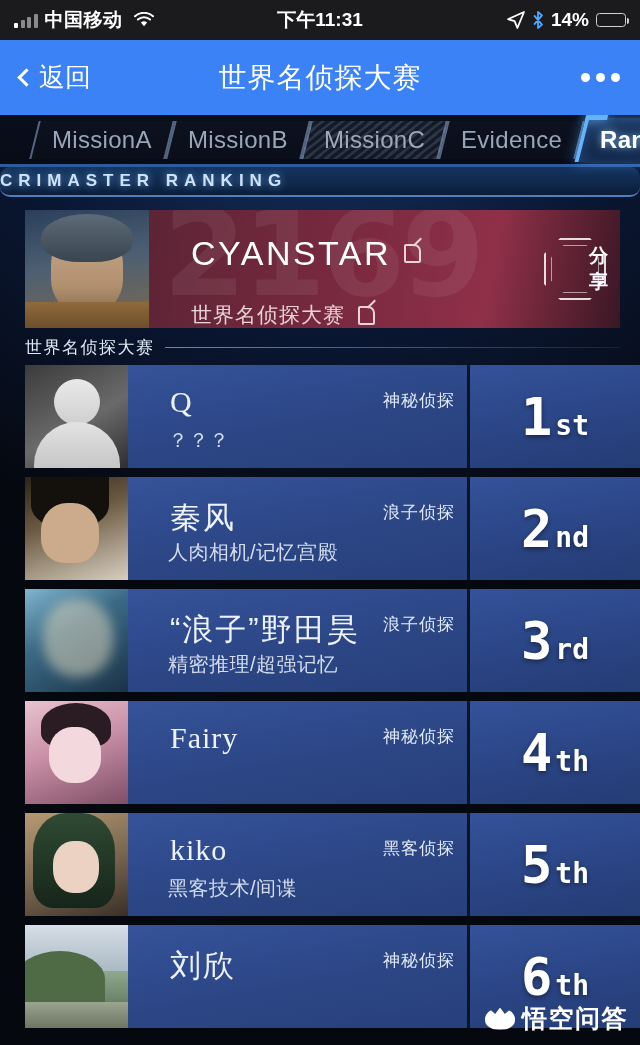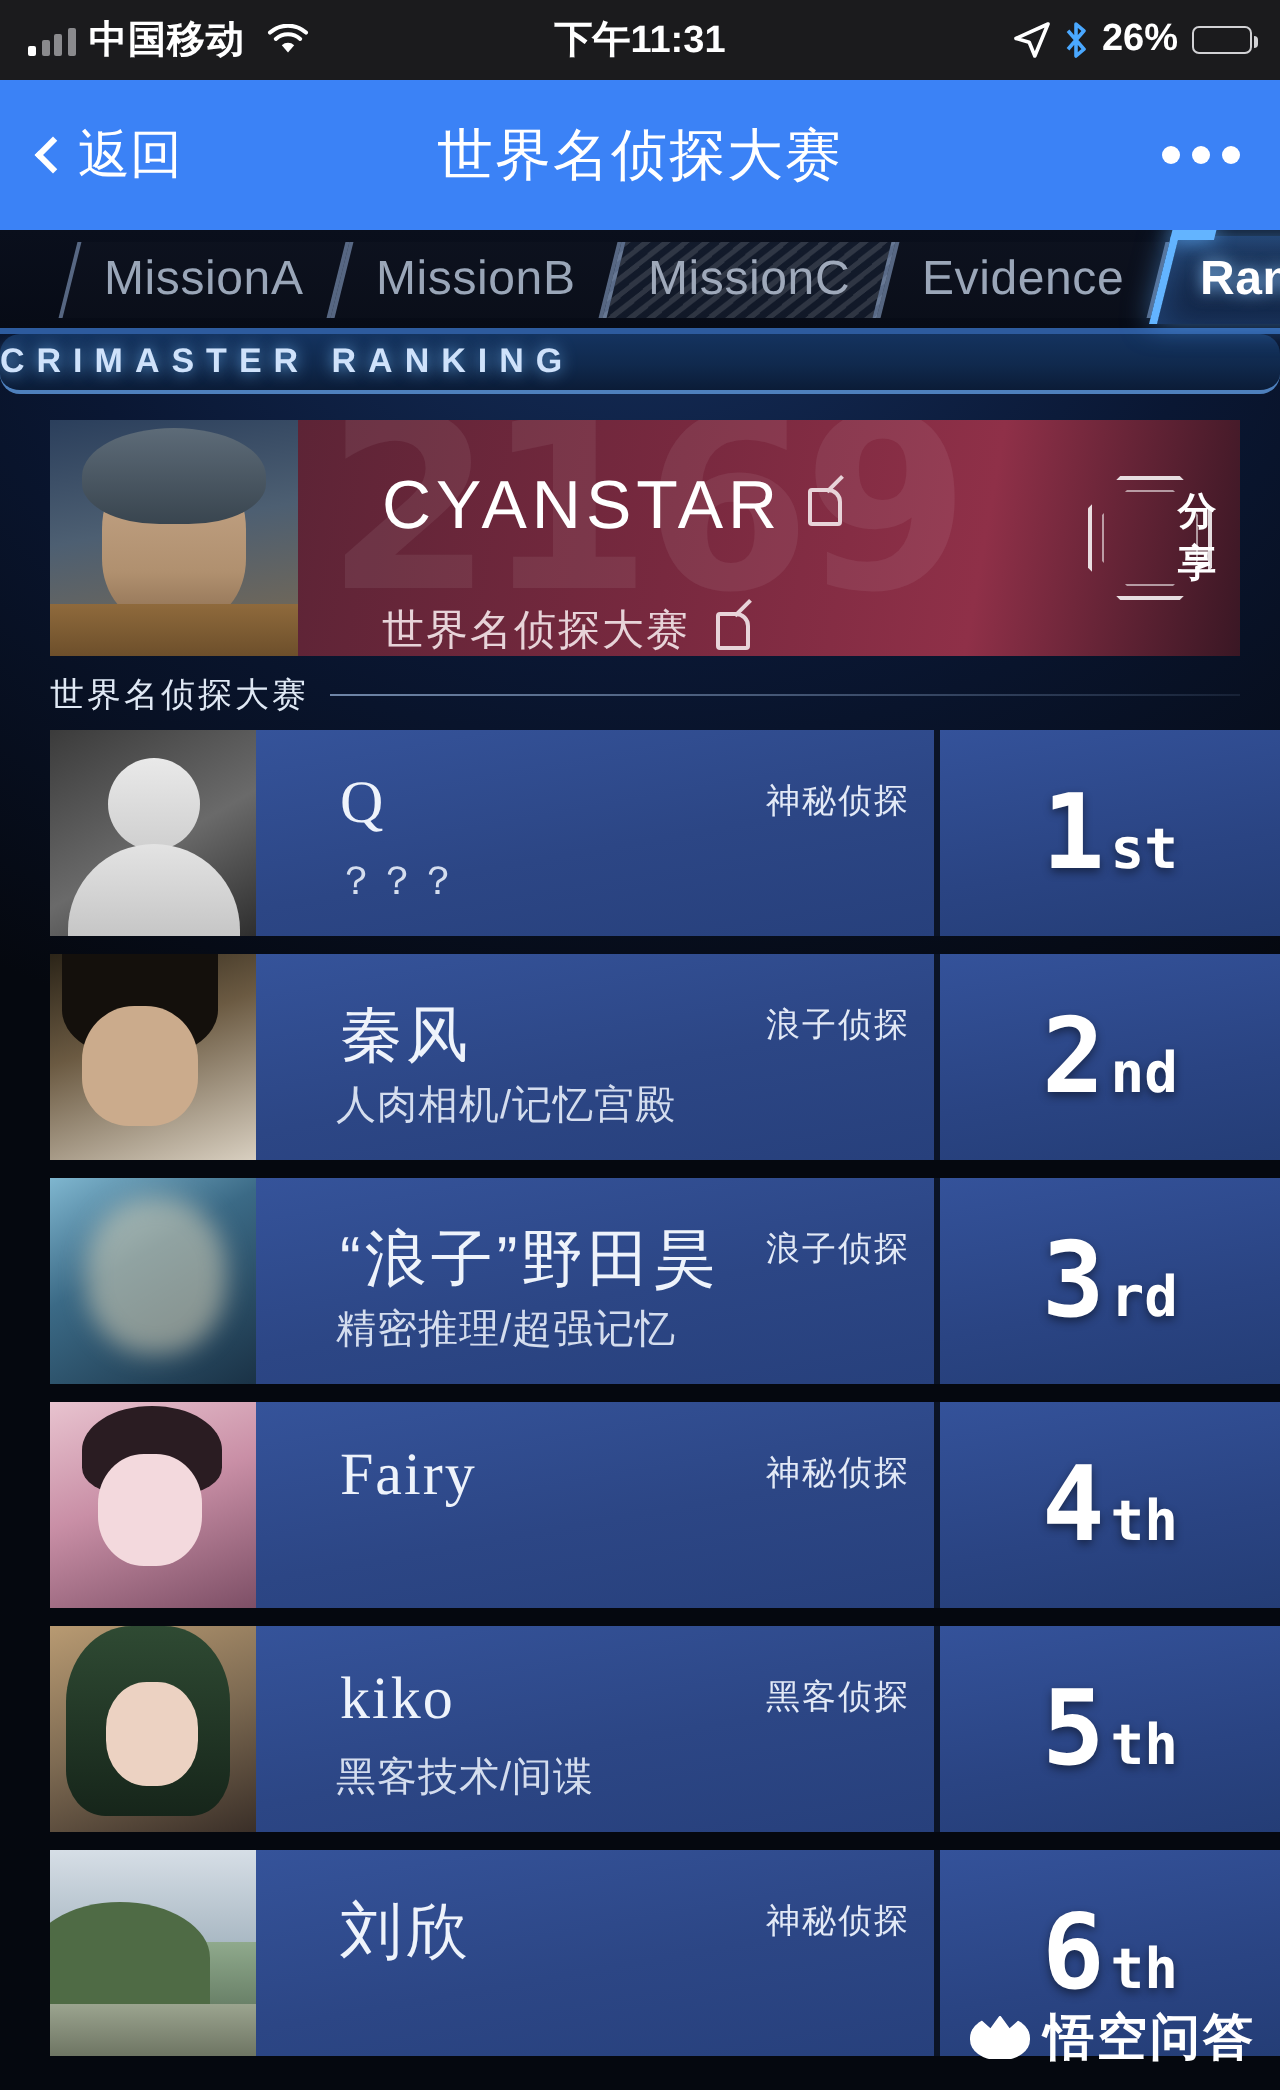--- a/index.html
+++ b/index.html
@@ -337,21 +337,21 @@
     </svg>
   </div>
   <div class="sb-center">下午11:31</div>
   <div class="sb-right">
     <svg width="18" height="18" viewBox="0 0 18 18">
       <path d="M17 1 1 8.2l6.6 1.9L10.4 17Z" fill="none" stroke="#fff" stroke-width="1.8" stroke-linejoin="round"></path>
     </svg>
     <svg width="12" height="18" viewBox="0 0 12 18">
       <path d="M2 4.4 10 13.6 6 17V1l4 3.4L2 13.6" fill="none" stroke="#4aa8ff" stroke-width="1.8" stroke-linejoin="round"></path>
     </svg>
-    <span>26%</span>
+    <span>14%</span>
     <span class="batt-shell"><span class="batt-fill"></span></span>
   </div>
 </div>
 
 <div class="navbar">
   <div class="nav-back">
     <span class="chev"></span>
     <span class="nav-back-label">返回</span>
   </div>
   <div class="nav-title">世界名侦探大赛</div>

